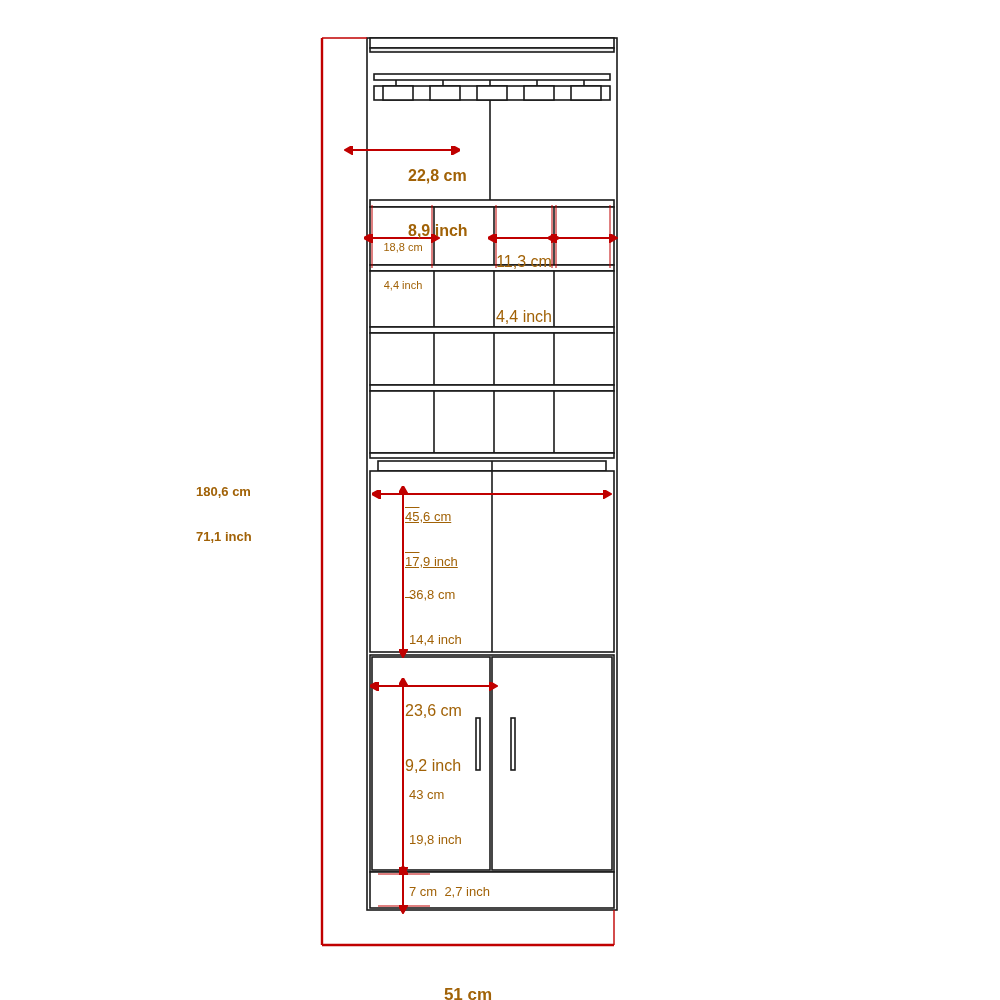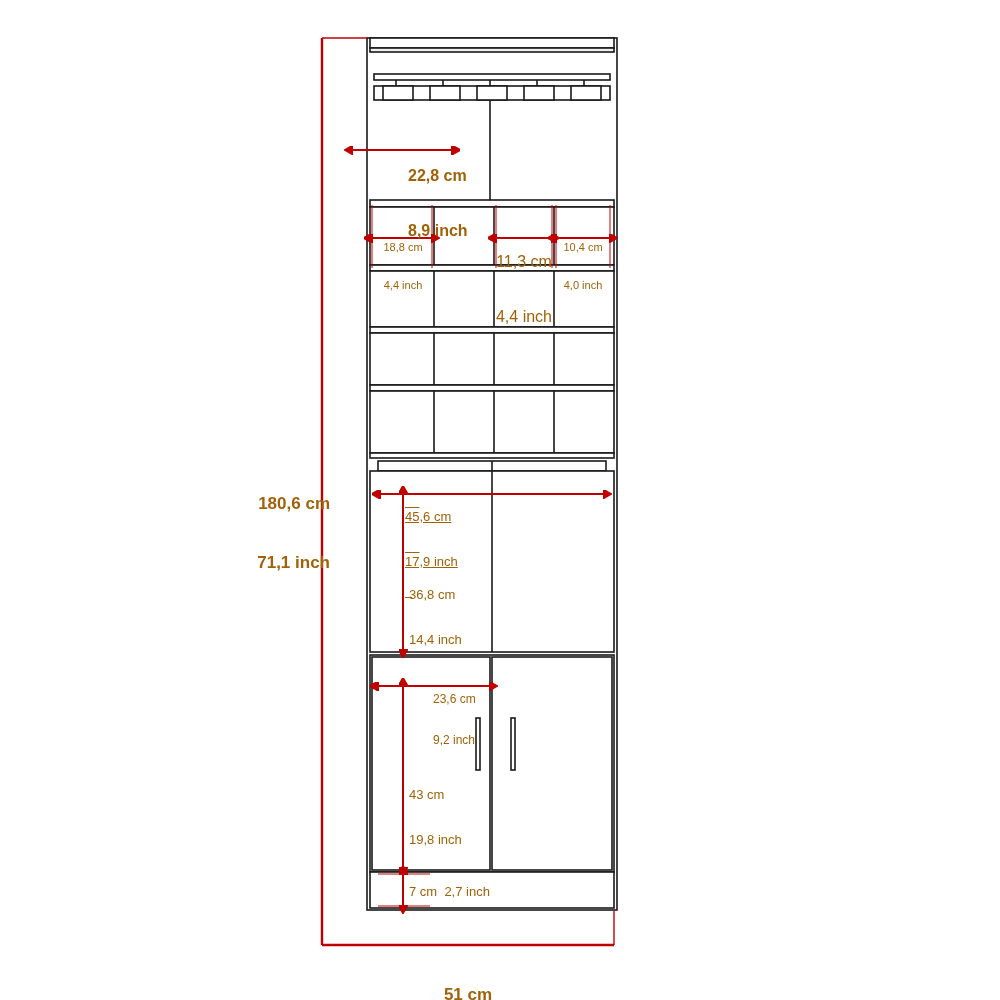--- a/index.html
+++ b/index.html
@@ -141,21 +141,21 @@
       <line x1="378" y1="686" x2="490" y2="686" marker-start="url(#arrL)" marker-end="url(#arrR)"></line>
 
       <line x1="403" y1="686" x2="403" y2="868" marker-start="url(#arrL)" marker-end="url(#arrR)"></line>
 
       <line x1="403" y1="874" x2="403" y2="906" marker-start="url(#arrL)" marker-end="url(#arrR)"></line>
       <line x1="378" y1="874" x2="430" y2="874" stroke-width="1"></line>
       <line x1="378" y1="906" x2="430" y2="906" stroke-width="1"></line>
     </g>
   </svg>
 
-  <div class="dim-label" style="left:214px; top:455px; width:116px; font-size:17px; font-weight:bold; text-align:right;">
+  <div class="dim-label" style="left:196px; top:455px; width:116px; font-size:13px; font-weight:bold; text-align:left;">
     <div>180,6 cm</div>
     <div>71,1 inch</div>
   </div>
 
   <div class="dim-label" style="left:408px; top:946px; width:120px; font-size:17px; font-weight:bold; text-align:center;">
     <div>51 cm</div>
     
   </div>
 
   <div class="dim-label" style="left:408px; top:130px; width:140px; font-size:16px; font-weight:bold; text-align:left;">
@@ -166,36 +166,32 @@
   <div class="dim-label" style="left:373px; top:216px; width:60px; font-size:11px; text-align:center;">
     <div>18,8 cm</div>
     <div>4,4 inch</div>
   </div>
 
   <div class="dim-label" style="left:495px; top:216px; width:58px; font-size:16px; text-align:center;">
     <div>11,3 cm</div>
     <div>4,4 inch</div>
   </div>
 
-  <div class="dim-label" style="left:555px; top:216px; width:56px; font-size:11px; text-align:center;">
-    <div>10,4 cm</div>
-    <div>4,0 inch</div>
-  </div>
 
   <div class="dim-label" style="left:405px; top:480px; width:120px; font-size:13px; text-align:left;text-decoration:underline;">
     <div>45,6 cm</div>
     <div>17,9 inch</div>
   </div>
 
   <div class="dim-label" style="left:409px; top:558px; width:120px; font-size:13px; text-align:left;">
     <div>36,8 cm</div>
     <div>14,4 inch</div>
   </div>
 
-  <div class="dim-label" style="left:405px; top:665px; width:110px; font-size:12px; text-align:left;padding-left:28px;">
+  <div class="dim-label" style="left:405px; top:665px; width:110px; font-size:16px; text-align:left;">
     <div>23,6 cm</div>
     <div>9,2 inch</div>
   </div>
 
   <div class="dim-label" style="left:409px; top:758px; width:110px; font-size:13px; text-align:left;">
     <div>43 cm</div>
     <div>19,8 inch</div>
   </div>
 
   <div class="dim-label" style="left:409px; top:885px; width:160px; font-size:13px; text-align:left;">7 cm  2,7 inch</div>

